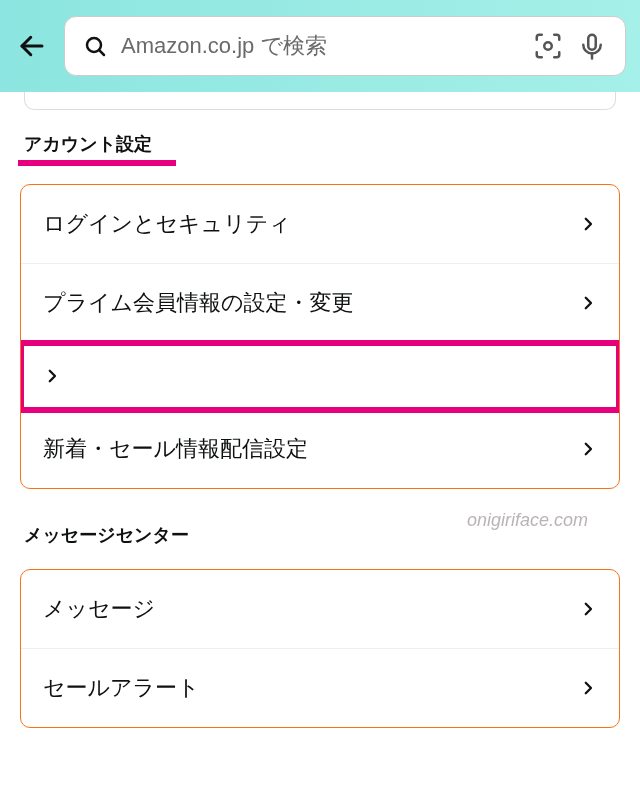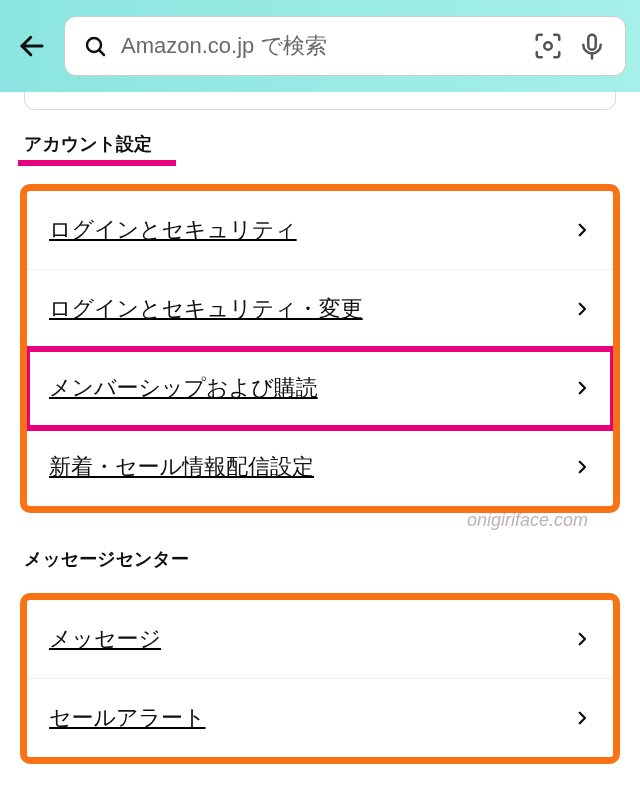--- a/index.html
+++ b/index.html
@@ -88,25 +88,24 @@
     }
     .title-underline {
       position: absolute;
       bottom: 0px;
       left: -2px;
       right: -20px;
       height: 6px;
       background: #e6007e;
     }
     .list-card {
-      border: 7px solid #f97316;
+      border: 1px solid #f97316;
       border-radius: 10px;
       margin-top: 18px;
       overflow: hidden;
-      text-decoration: underline;
     }
     .list-item {
       display: flex;
       align-items: center;
       justify-content: space-between;
       padding: 24px 22px;
       cursor: pointer;
       position: relative;
       border-bottom: 1px solid #eee;
     }
@@ -183,27 +182,26 @@
   </div>
 
   <div class="list-card">
     <div class="list-item">
       <span class="list-label">ログインとセキュリティ</span>
       <svg class="chevron-right" viewBox="0 0 24 24" fill="none" stroke="currentColor" stroke-width="3" stroke-linecap="round" stroke-linejoin="round">
           <polyline points="9 5 16 12 9 19"></polyline>
         </svg>
     </div>
     <div class="list-item">
-      <span class="list-label">ログインとセキュリティ・変更</span>
+      <span class="list-label">プライム会員情報の設定・変更</span>
       <svg class="chevron-right" viewBox="0 0 24 24" fill="none" stroke="currentColor" stroke-width="3" stroke-linecap="round" stroke-linejoin="round">
           <polyline points="9 5 16 12 9 19"></polyline>
         </svg>
     </div>
     <div class="list-item highlighted">
-      <span class="list-label">メンバーシップおよび購読</span>
       <svg class="chevron-right" viewBox="0 0 24 24" fill="none" stroke="currentColor" stroke-width="3" stroke-linecap="round" stroke-linejoin="round">
           <polyline points="9 5 16 12 9 19"></polyline>
         </svg>
     </div>
     <div class="list-item">
       <span class="list-label">新着・セール情報配信設定</span>
       <svg class="chevron-right" viewBox="0 0 24 24" fill="none" stroke="currentColor" stroke-width="3" stroke-linecap="round" stroke-linejoin="round">
           <polyline points="9 5 16 12 9 19"></polyline>
         </svg>
     </div>

